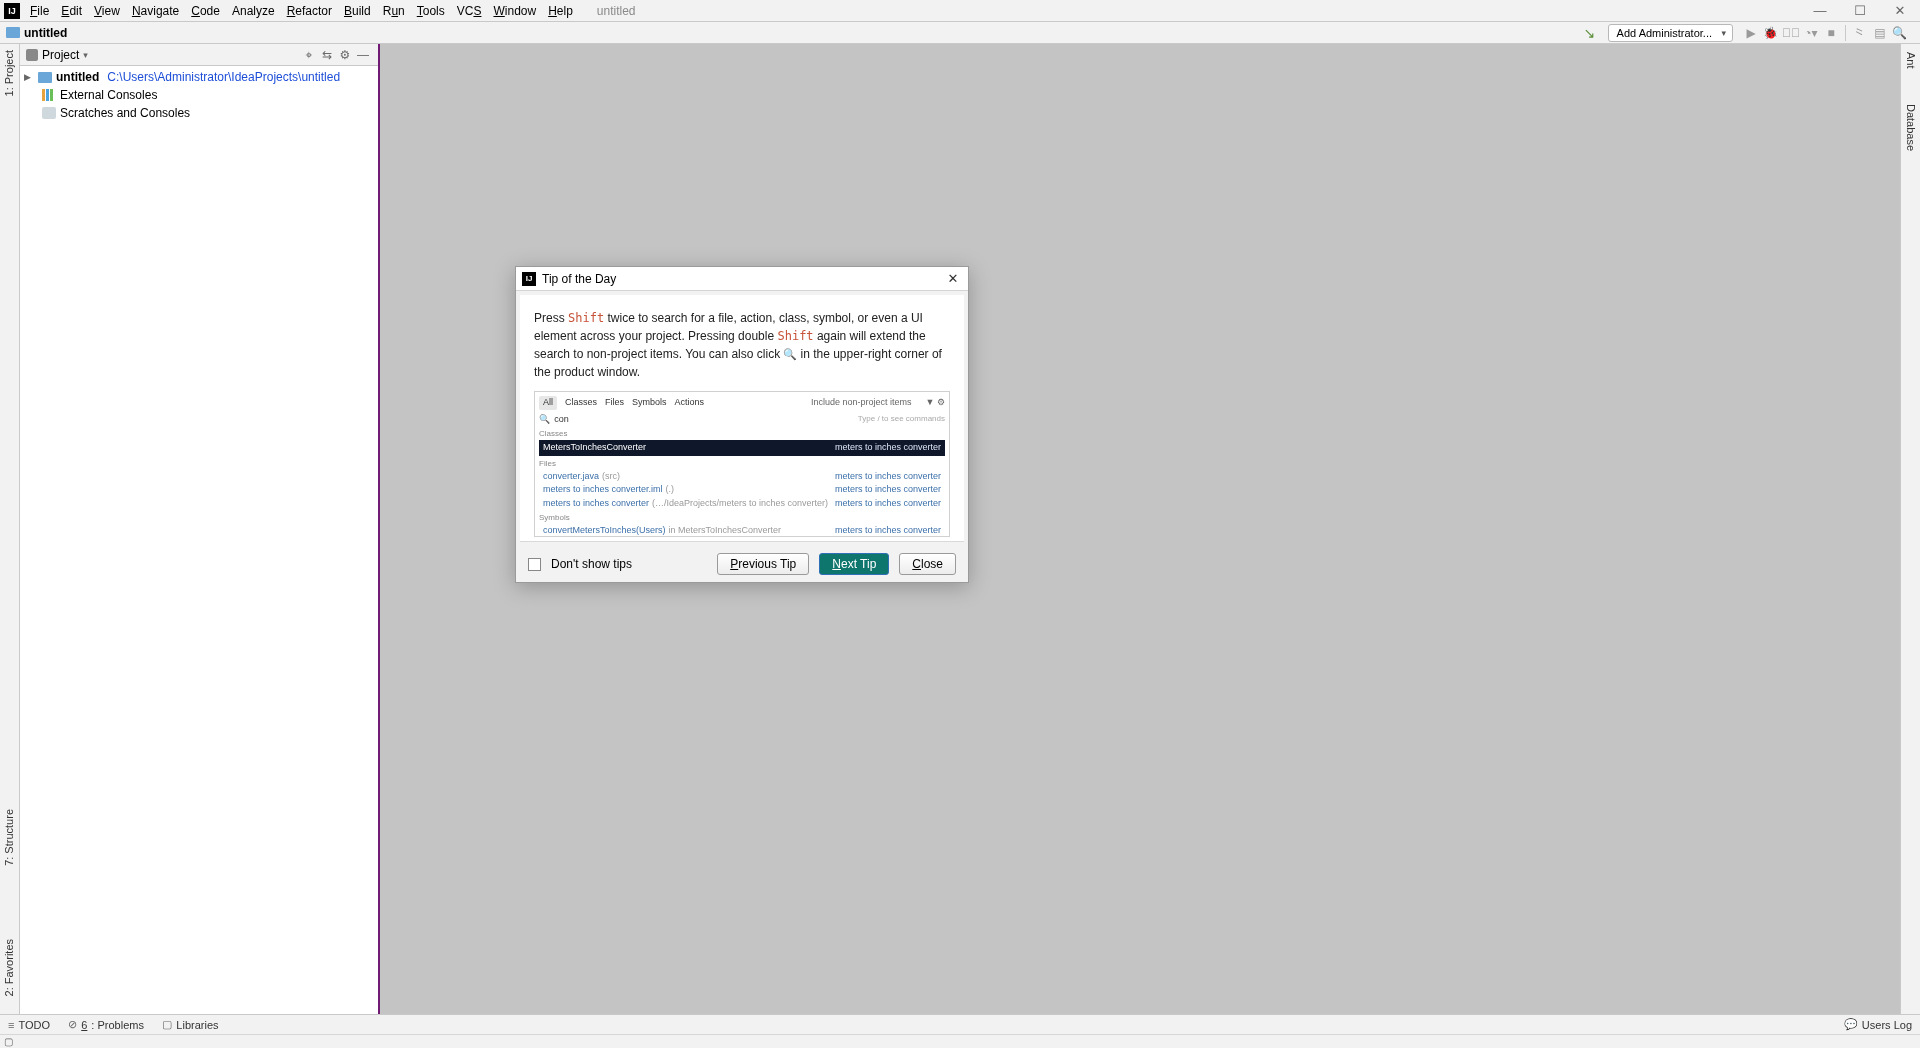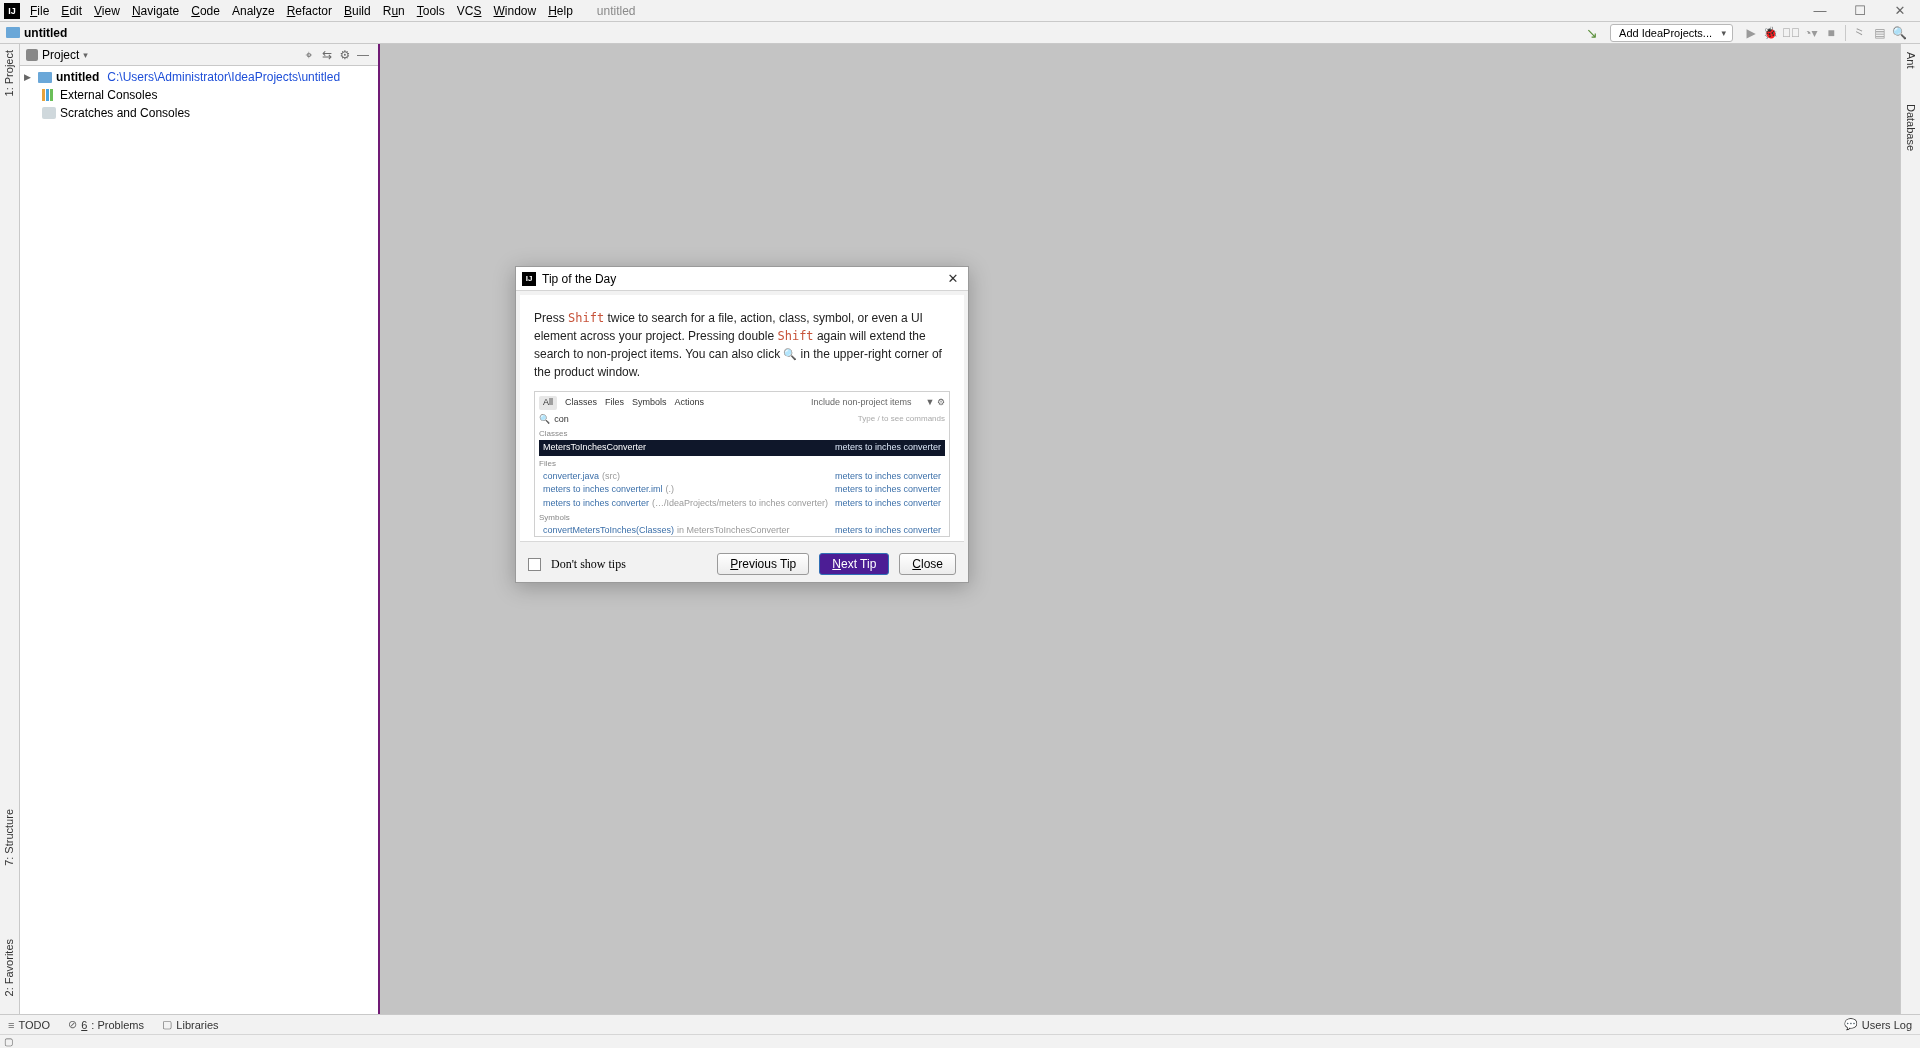--- a/index.html
+++ b/index.html
@@ -87,24 +87,24 @@
 .tip-image .search-row .q{ color:#666;}
 .tip-image .hint { color:#aaa; font-size:8px; margin-left:auto;}
 .tip-image .sechdr { color:#888; font-size:8px; margin-top:2px;}
 .tip-image .sel { background:#0f172a; color:#fff; padding:1px 4px; display:flex;}
 .tip-image .sel .r{ margin-left:auto; color:#dce7f7;}
 .tip-image .line { display:flex; padding:0 4px; color:#3b6fa9;}
 .tip-image .line .grey{ color:#9a9a9a; margin-left:3px;}
 .tip-image .line .r{ margin-left:auto;}
 .dialog-footer { height:36px; background:#f2f2f2; display:flex; align-items:center; padding:0 12px; gap:10px;}
 .dialog-footer .chk { width:13px;height:13px;border:1px solid #888;background:#fff;}
-.dialog-footer label { font-size:12px;font-family:Liberation Serif, serif;}
+.dialog-footer label { font-size:12px;}
 .dialog-footer .spacer { flex:1;}
 .dialog-footer button { height:22px; padding:0 12px; font-size:12px; border:1px solid #9a9a9a; background:linear-gradient(#fff,#ececec); border-radius:3px;}
-.dialog-footer button.primary { background:#4c1d95; border-color:#2f6fb5; color:#fff;}
+.dialog-footer button.primary { background:#0f766e; border-color:#2f6fb5; color:#fff;}
 .dialog-footer button u { text-decoration:underline;}
 </style>
 </head>
 <body>
 
 <div class="menubar">
   <div class="app-icon">IJ</div>
   <div class="menu-item"><u>F</u><span></span>ile</div>
   <div class="menu-item"><u>E</u>dit</div>
   <div class="menu-item"><u>V</u>iew</div>
@@ -123,21 +123,21 @@
   <div class="win-btn">—</div>
   <div class="win-btn">☐</div>
   <div class="win-btn">✕</div>
 </div>
 
 <div class="navbar">
   <div class="folder-icon"></div>
   <div class="crumb">untitled</div>
   <div class="spacer"></div>
   <div class="hammer">↘</div>
-  <div class="config-dd">Add IdeaProjects...</div>
+  <div class="config-dd">Add Administrator...</div>
   <div class="tb-icon">▶</div>
   <div class="tb-icon">🐞</div>
   <div class="tb-icon">�⃝</div>
   <div class="tb-icon">◔▾</div>
   <div class="tb-icon">■</div>
   <div class="tb-sep"></div>
   <div class="tb-icon">⺀</div>
   <div class="tb-icon">▤</div>
   <div class="tb-icon">🔍</div>
   <div class="right-pad"></div>
@@ -255,21 +255,21 @@
             <span class="grey">(.)</span>
             <span class="r">meters to inches converter</span>
           </div>
         <div class="line">
             <span>meters to inches converter</span>
             <span class="grey">(…/IdeaProjects/meters to inches converter)</span>
             <span class="r">meters to inches converter</span>
           </div>
         <div class="sechdr">Symbols</div>
         <div class="line">
-            <span>convertMetersToInches(Classes)</span>
+            <span>convertMetersToInches(Users)</span>
             <span class="grey">in MetersToInchesConverter</span>
             <span class="r">meters to inches converter</span>
           </div>
 
       </div>
     </div>
     <div class="dialog-footer">
       <div class="chk"></div>
       <label>Don't show tips</label>
       <div class="spacer"></div>

